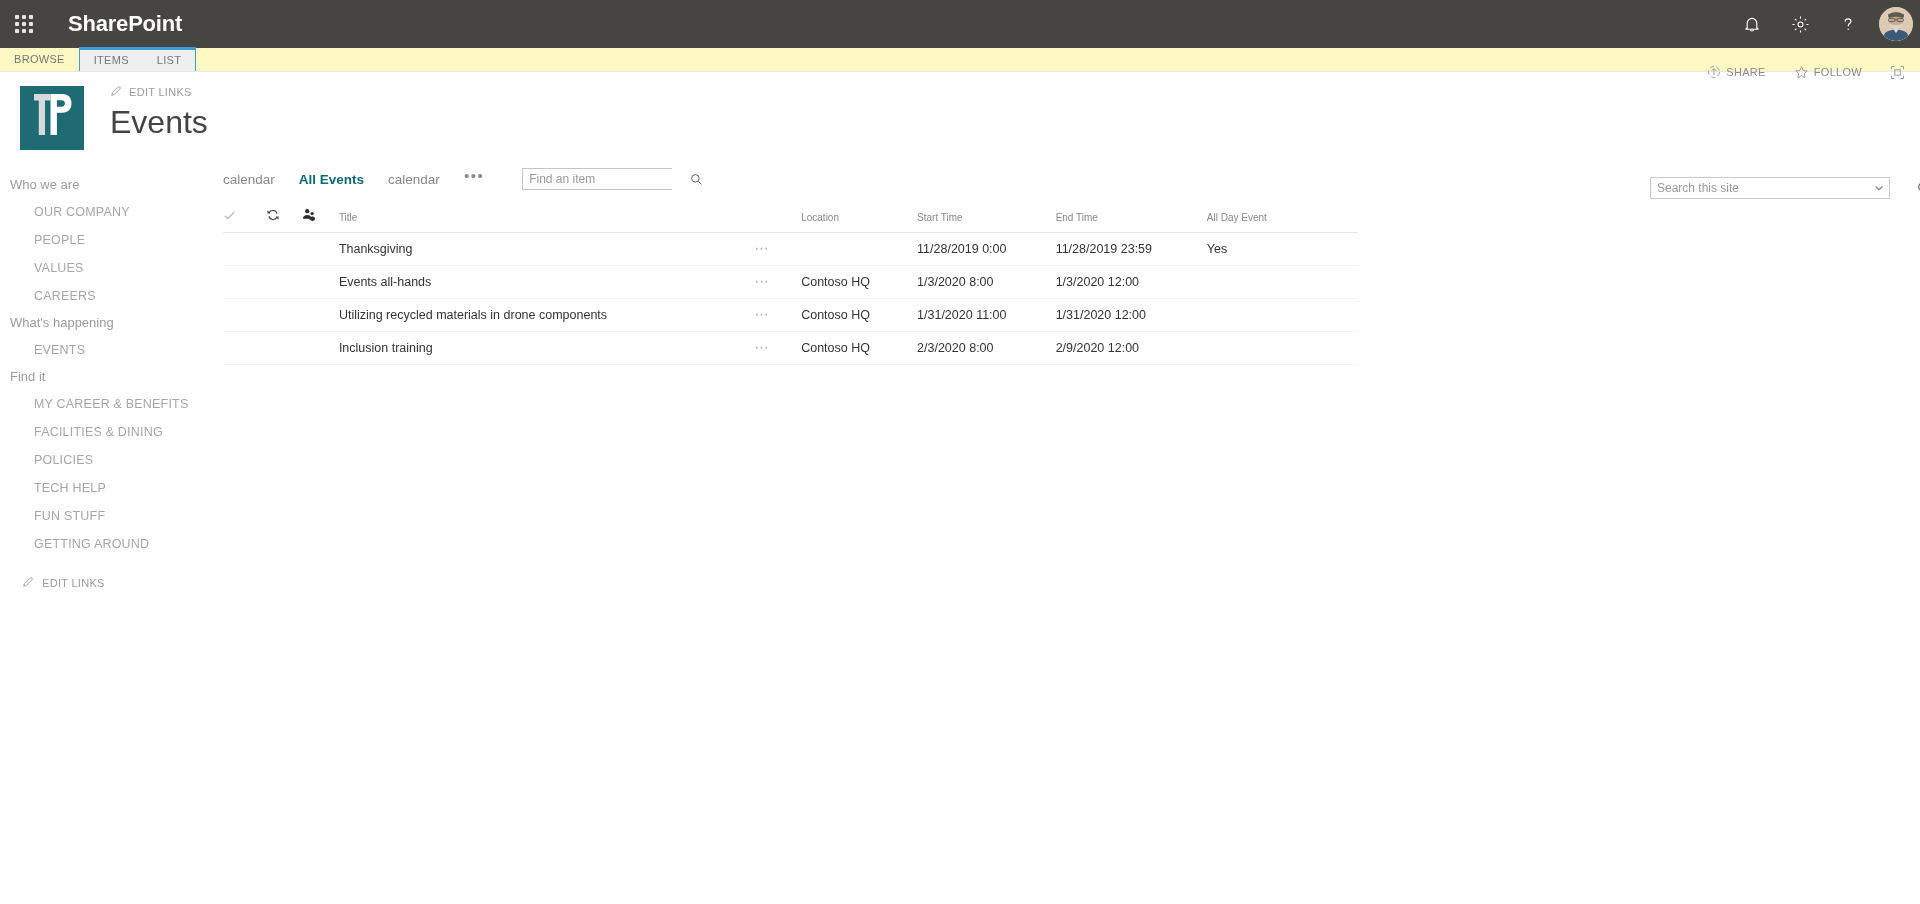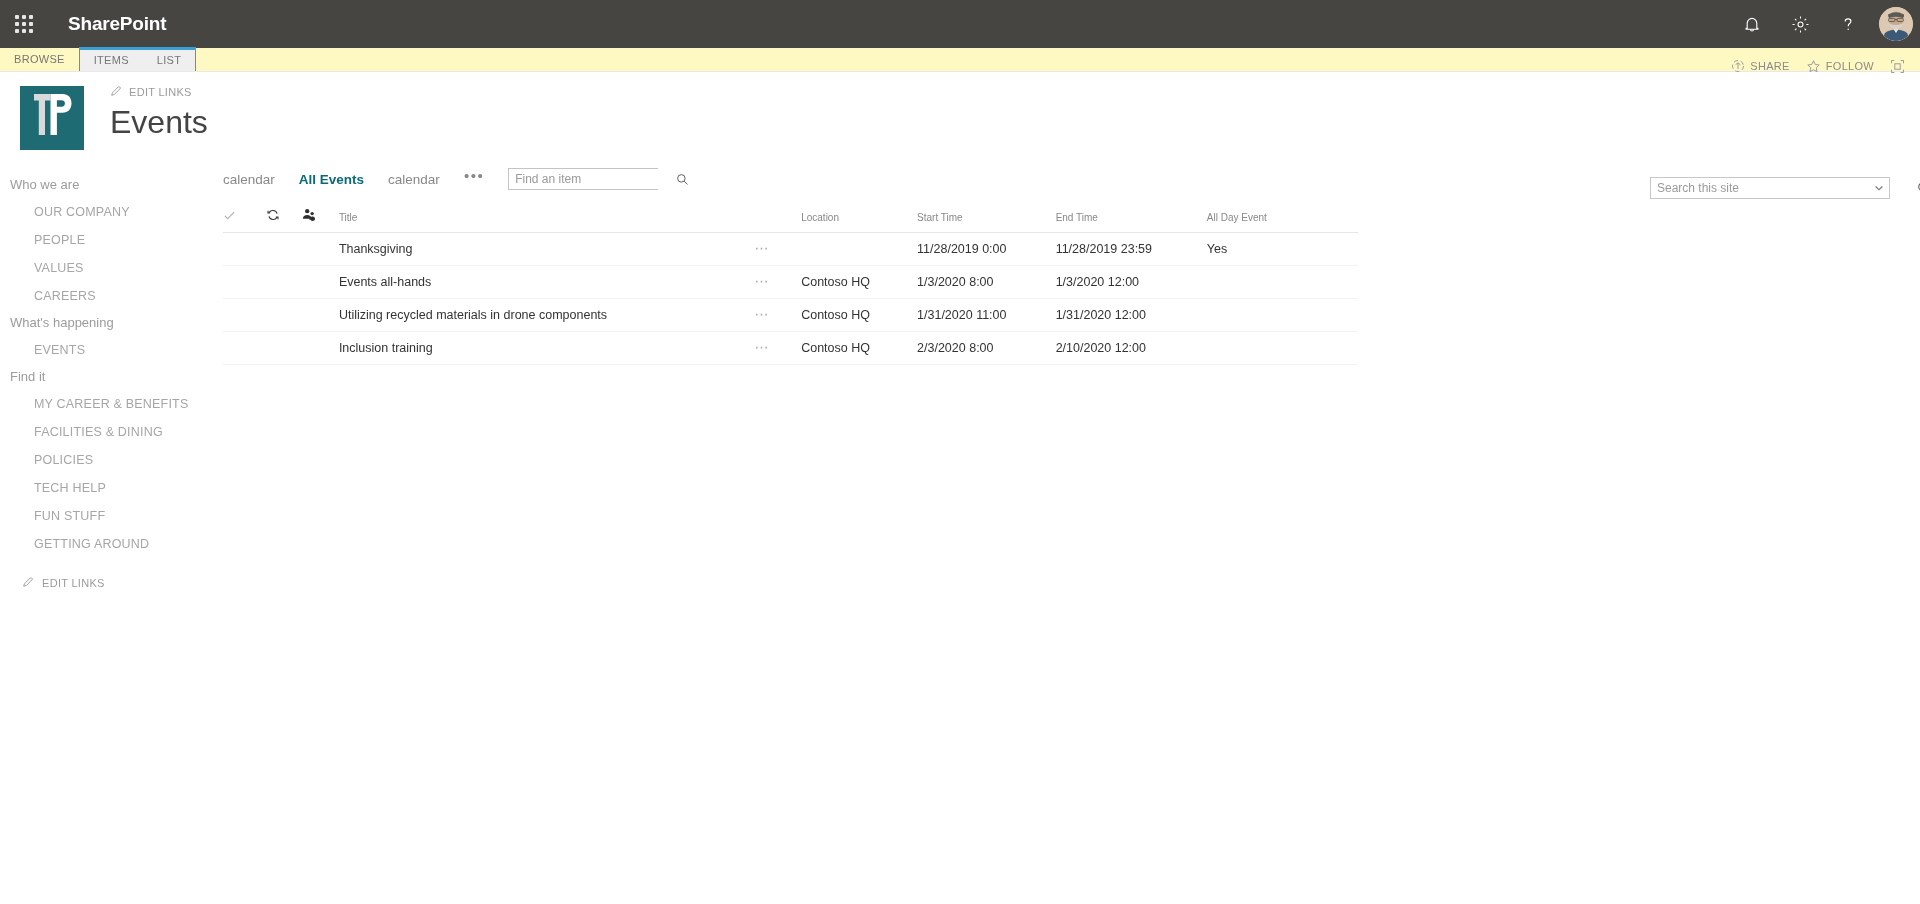--- a/index.html
+++ b/index.html
@@ -35,21 +35,21 @@
     gap: 3px;
   }
   .waffle-grid i {
     width: 4px; height: 4px;
     background: #e6e6e6;
     border-radius: 1px;
     display: block;
   }
   .suite-brand {
     color: #ffffff;
-    font-size: 19px;
+    font-size: 22px;
     font-weight: bold;
     margin-left: 20px;
     letter-spacing: -0.2px;
     cursor: pointer;
   }
   .suite-right {
     position: absolute;
     right: 0;
     top: 0;
     height: 48px;
@@ -118,22 +118,22 @@
     line-height: 21px;
     letter-spacing: 0.3px;
     cursor: pointer;
   }
   .ribbon-right {
     position: absolute;
     right: 8px;
     top: 0;
     height: 36px;
     display: flex;
-    align-items: center;
-    gap: 2px;
+    align-items: flex-end;
+    gap: 14px;
   }
   .ribbon-act {
     display: flex;
     align-items: center;
     gap: 5px;
     font-size: 11px;
     color: #8a8a8a;
     text-transform: uppercase;
     letter-spacing: 0.3px;
     padding: 0 7px;
@@ -303,20 +303,21 @@
     line-height: 10px;
     padding-bottom: 6px;
   }
   .find-wrap {
     width: 150px;
     height: 22px;
     border: 1px solid #c4c4c4;
     background: #fff;
     display: flex;
     align-items: center;
+    margin-left: 14px;
   }
   .find-wrap input {
     flex: 1;
     border: none;
     outline: none;
     font-size: 12px;
     color: #555;
     padding: 0 6px;
     height: 20px;
     font-family: "Liberation Sans", sans-serif;
@@ -637,20 +638,20 @@
           <td></td>
         </tr>
         <tr>
           <td></td>
           <td></td>
           <td></td>
           <td class="cell-title">Inclusion training</td>
           <td><span class="row-dots">⋯</span></td>
           <td>Contoso HQ</td>
           <td>2/3/2020 8:00</td>
-          <td>2/10/2020 12:00</td>
+          <td>2/9/2020 12:00</td>
           <td></td>
         </tr>
       </tbody>
     </table>
 
   </main>
 </div>
 
 </body></html>

